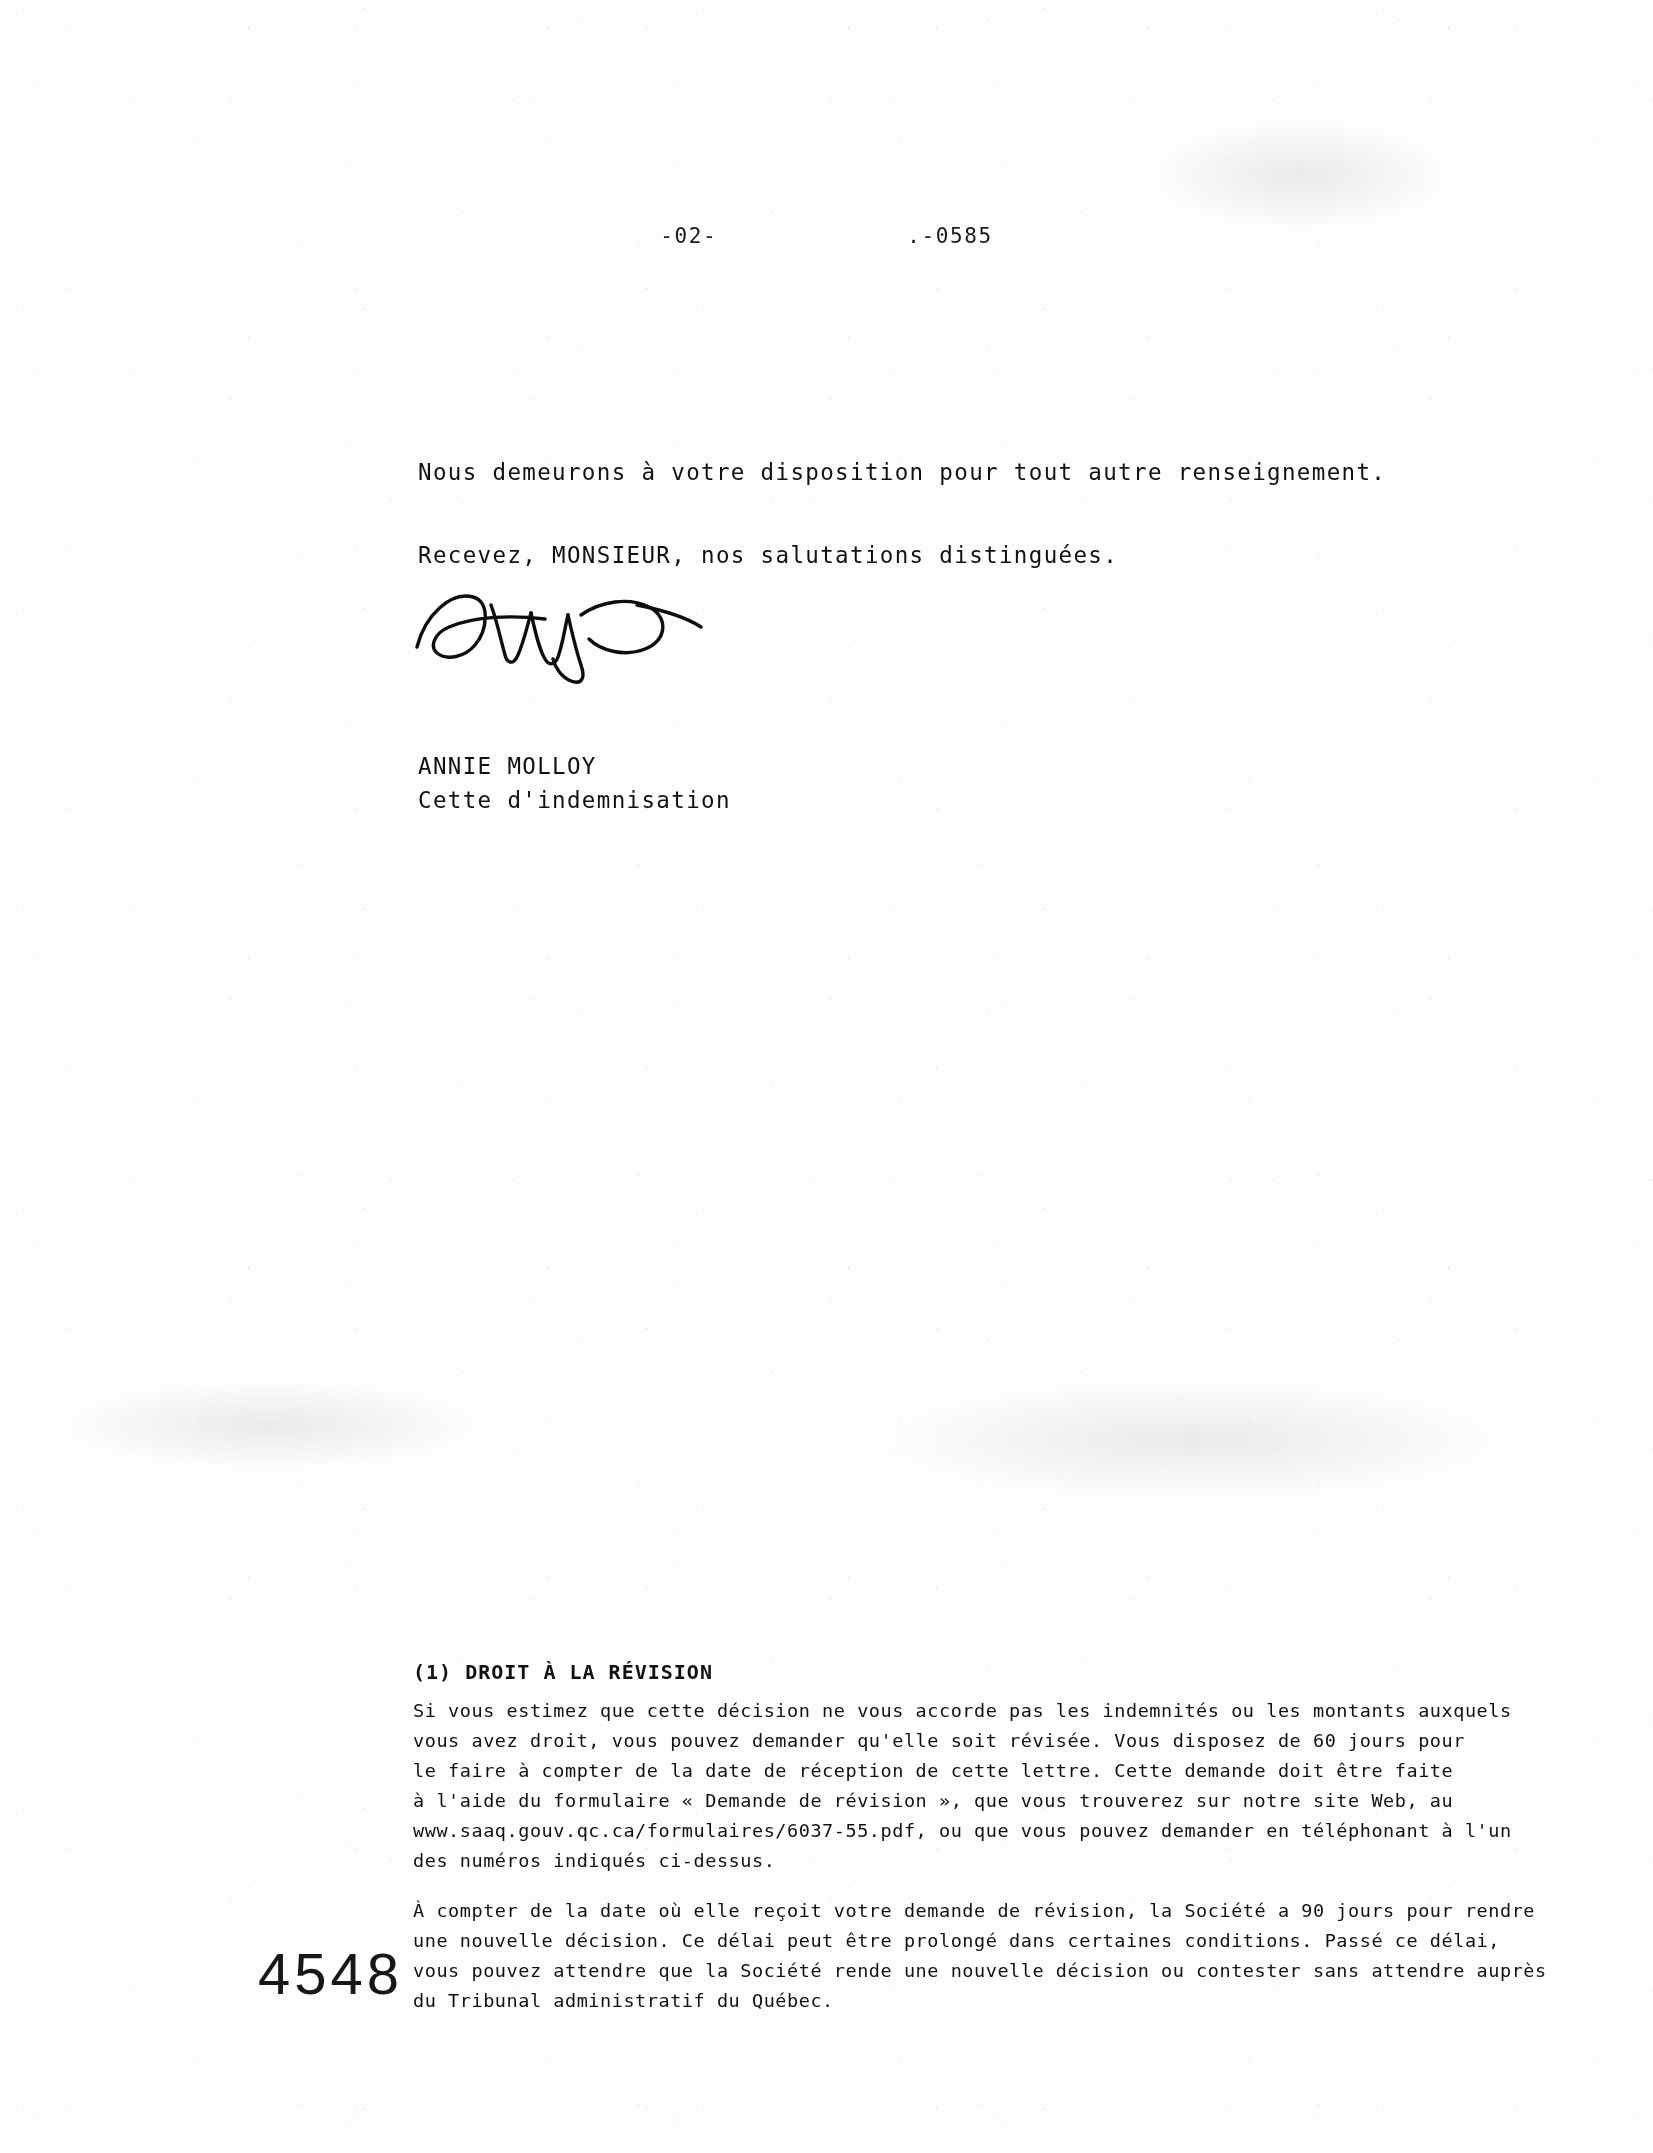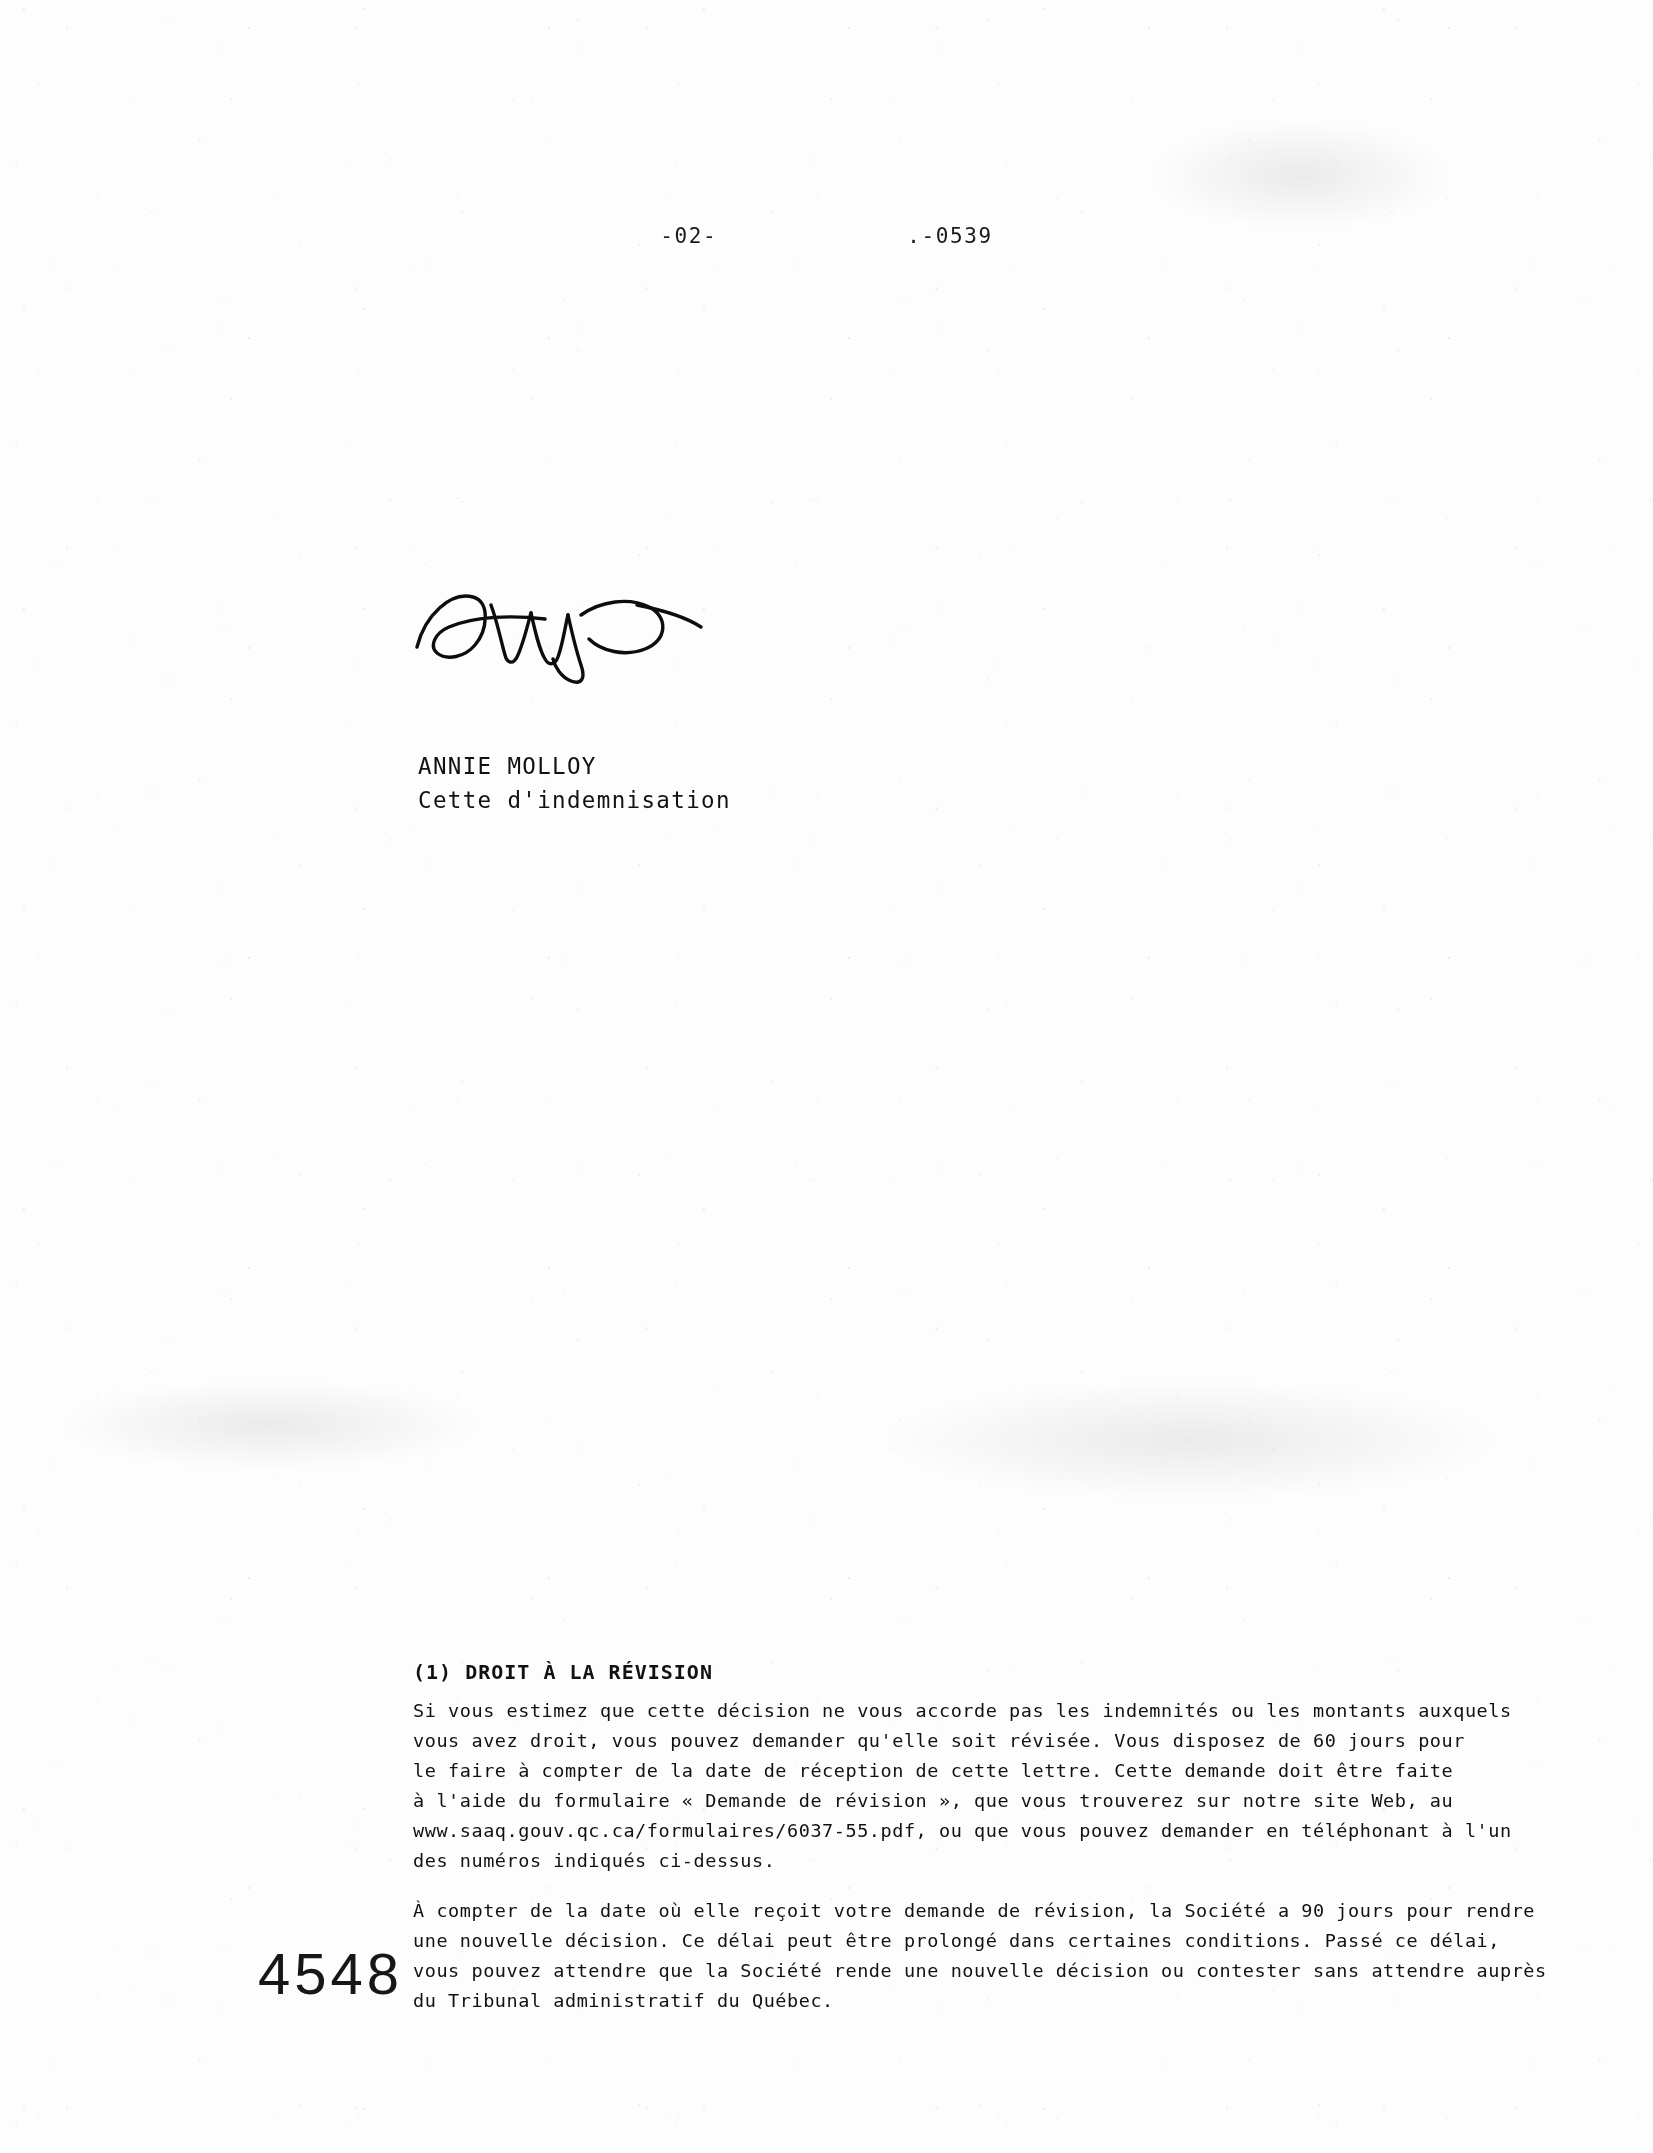--- a/index.html
+++ b/index.html
@@ -146,23 +146,27 @@
 <div class="page">
 
   <div class="grain"></div>
 
   <div class="smudge" style="left:880px; top:1380px; width:620px; height:120px;"></div>
   <div class="smudge" style="left:60px; top:1380px; width:420px; height:90px;"></div>
   <div class="smudge" style="left:1150px; top:120px; width:300px; height:110px;"></div>
 
   <div class="hdr">
     <span class="pageno">-02-</span>
-    <span class="docno">.-0539</span>
-  </div>
-
+    <span class="docno">.-0585</span>
+  </div>
+
+  <div class="body-block">
+    <p class="para-main">Nous demeurons à votre disposition pour tout autre renseignement.</p>
+    <p class="para-main">Recevez, MONSIEUR, nos salutations distinguées.</p>
+  </div>
 
   <div class="signature">
     <svg width="330" height="110" viewBox="0 0 330 110" xmlns="http://www.w3.org/2000/svg" aria-hidden="true">
       <g fill="none" stroke="#0d0d0d" stroke-width="3.4" stroke-linecap="round" stroke-linejoin="round">
         <path d="M12 72 C 20 40, 46 16, 68 22 C 86 27, 82 56, 70 70 C 60 82, 42 86, 32 78 C 24 71, 30 58, 44 52 C 70 41, 108 40, 140 44"></path>
         <path d="M86 30 C 92 46, 96 66, 100 80 C 102 88, 108 90, 112 82 C 118 70, 122 52, 126 38"></path>
         <path d="M126 38 C 130 56, 134 74, 140 84 C 144 91, 150 90, 153 82 C 158 68, 160 52, 163 40"></path>
         <path d="M163 40 C 167 58, 172 78, 176 90 C 181 104, 176 110, 166 106 C 156 102, 150 92, 148 84"></path>
         <path d="M176 40 C 196 26, 224 22, 244 32 C 264 42, 262 66, 240 74 C 220 82, 196 76, 184 64"></path>
         <path d="M232 30 C 252 34, 278 40, 296 52"></path>

